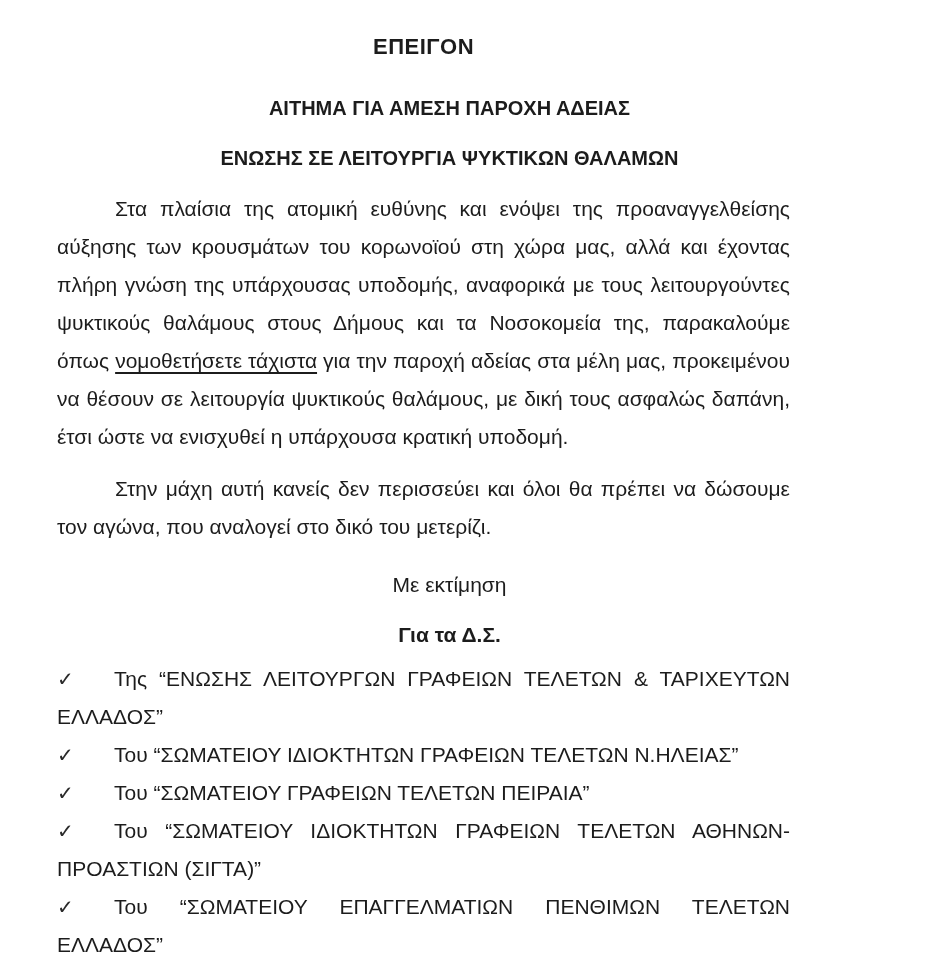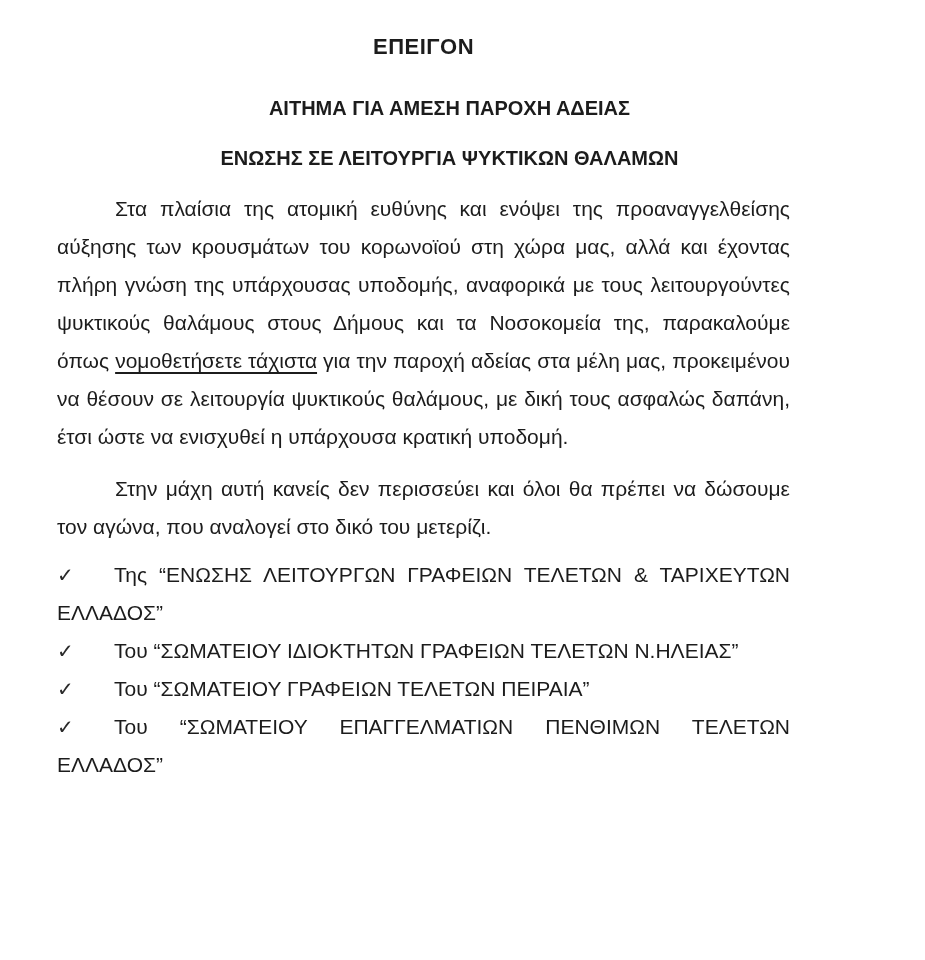--- a/index.html
+++ b/index.html
@@ -81,22 +81,25 @@
   <div class="urgency">ΕΠΕΙΓΟΝ</div>
 
   <div class="doc-title first">ΑΙΤΗΜΑ ΓΙΑ ΑΜΕΣΗ ΠΑΡΟΧΗ ΑΔΕΙΑΣ</div>
 
   <div class="doc-title second">ΕΝΩΣΗΣ ΣΕ ΛΕΙΤΟΥΡΓΙΑ ΨΥΚΤΙΚΩΝ ΘΑΛΑΜΩΝ</div>
 
   <p class="body-par first"><span>Στα πλαίσια της ατομική ευθύνης και ενόψει της προαναγγελθείσης αύξησης των κρουσμάτων του κορωνοϊού στη χώρα μας, αλλά και έχοντας πλήρη γνώση της υπάρχουσας υποδομής, αναφορικά με τους λειτουργούντες ψυκτικούς θαλάμους στους Δήμους και τα Νοσοκομεία της, παρακαλούμε όπως </span><span class="underline">νομοθετήσετε τάχιστα</span><span> για την παροχή αδείας στα μέλη μας, προκειμένου να θέσουν σε λειτουργία ψυκτικούς θαλάμους, με δική τους ασφαλώς δαπάνη, έτσι ώστε να ενισχυθεί η υπάρχουσα κρατική υποδομή.</span></p>
 
   <p class="body-par second">Στην μάχη αυτή κανείς δεν περισσεύει και όλοι θα πρέπει να δώσουμε τον αγώνα, που αναλογεί στο δικό του μετερίζι.</p>
 
+  <div class="closing">Με εκτίμηση</div>
 
+  <div class="sig-heading">Για τα Δ.Σ.</div>
 
   <ul class="sig-list">
     <li class="sig-item"><span class="check">✓</span><span>Της “ΕΝΩΣΗΣ ΛΕΙΤΟΥΡΓΩΝ ΓΡΑΦΕΙΩΝ ΤΕΛΕΤΩΝ &amp; ΤΑΡΙΧΕΥΤΩΝ ΕΛΛΑΔΟΣ”</span></li>
     <li class="sig-item"><span class="check">✓</span><span>Του “ΣΩΜΑΤΕΙΟΥ ΙΔΙΟΚΤΗΤΩΝ ΓΡΑΦΕΙΩΝ ΤΕΛΕΤΩΝ Ν.ΗΛΕΙΑΣ”</span></li>
     <li class="sig-item"><span class="check">✓</span><span>Του “ΣΩΜΑΤΕΙΟΥ ΓΡΑΦΕΙΩΝ ΤΕΛΕΤΩΝ ΠΕΙΡΑΙΑ”</span></li>
+    <li class="sig-item"><span class="check">✓</span><span>Του “ΣΩΜΑΤΕΙΟΥ ΙΔΙΟΚΤΗΤΩΝ ΓΡΑΦΕΙΩΝ ΤΕΛΕΤΩΝ ΑΘΗΝΩΝ-ΠΡΟΑΣΤΙΩΝ (ΣΙΓΤΑ)”</span></li>
     <li class="sig-item"><span class="check">✓</span><span>Του “ΣΩΜΑΤΕΙΟΥ ΕΠΑΓΓΕΛΜΑΤΙΩΝ ΠΕΝΘΙΜΩΝ ΤΕΛΕΤΩΝ ΕΛΛΑΔΟΣ”</span></li>
   </ul>
 
 </div>
 
 </body></html>

